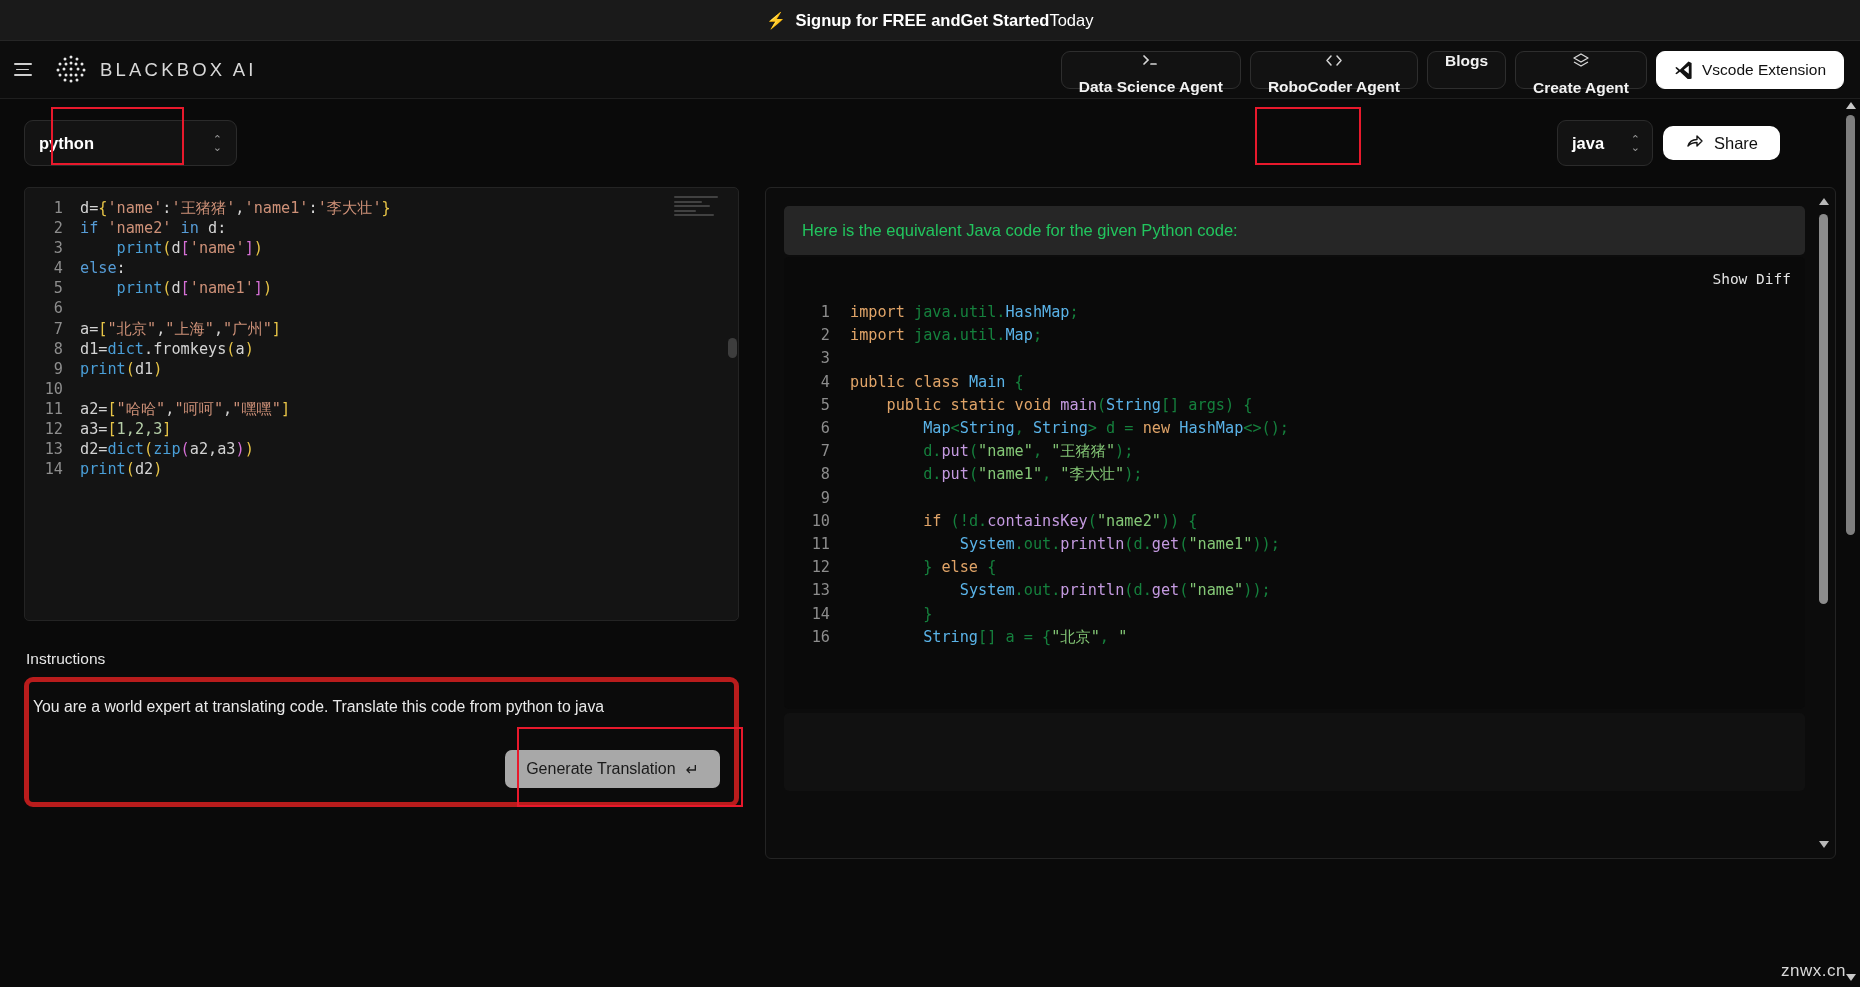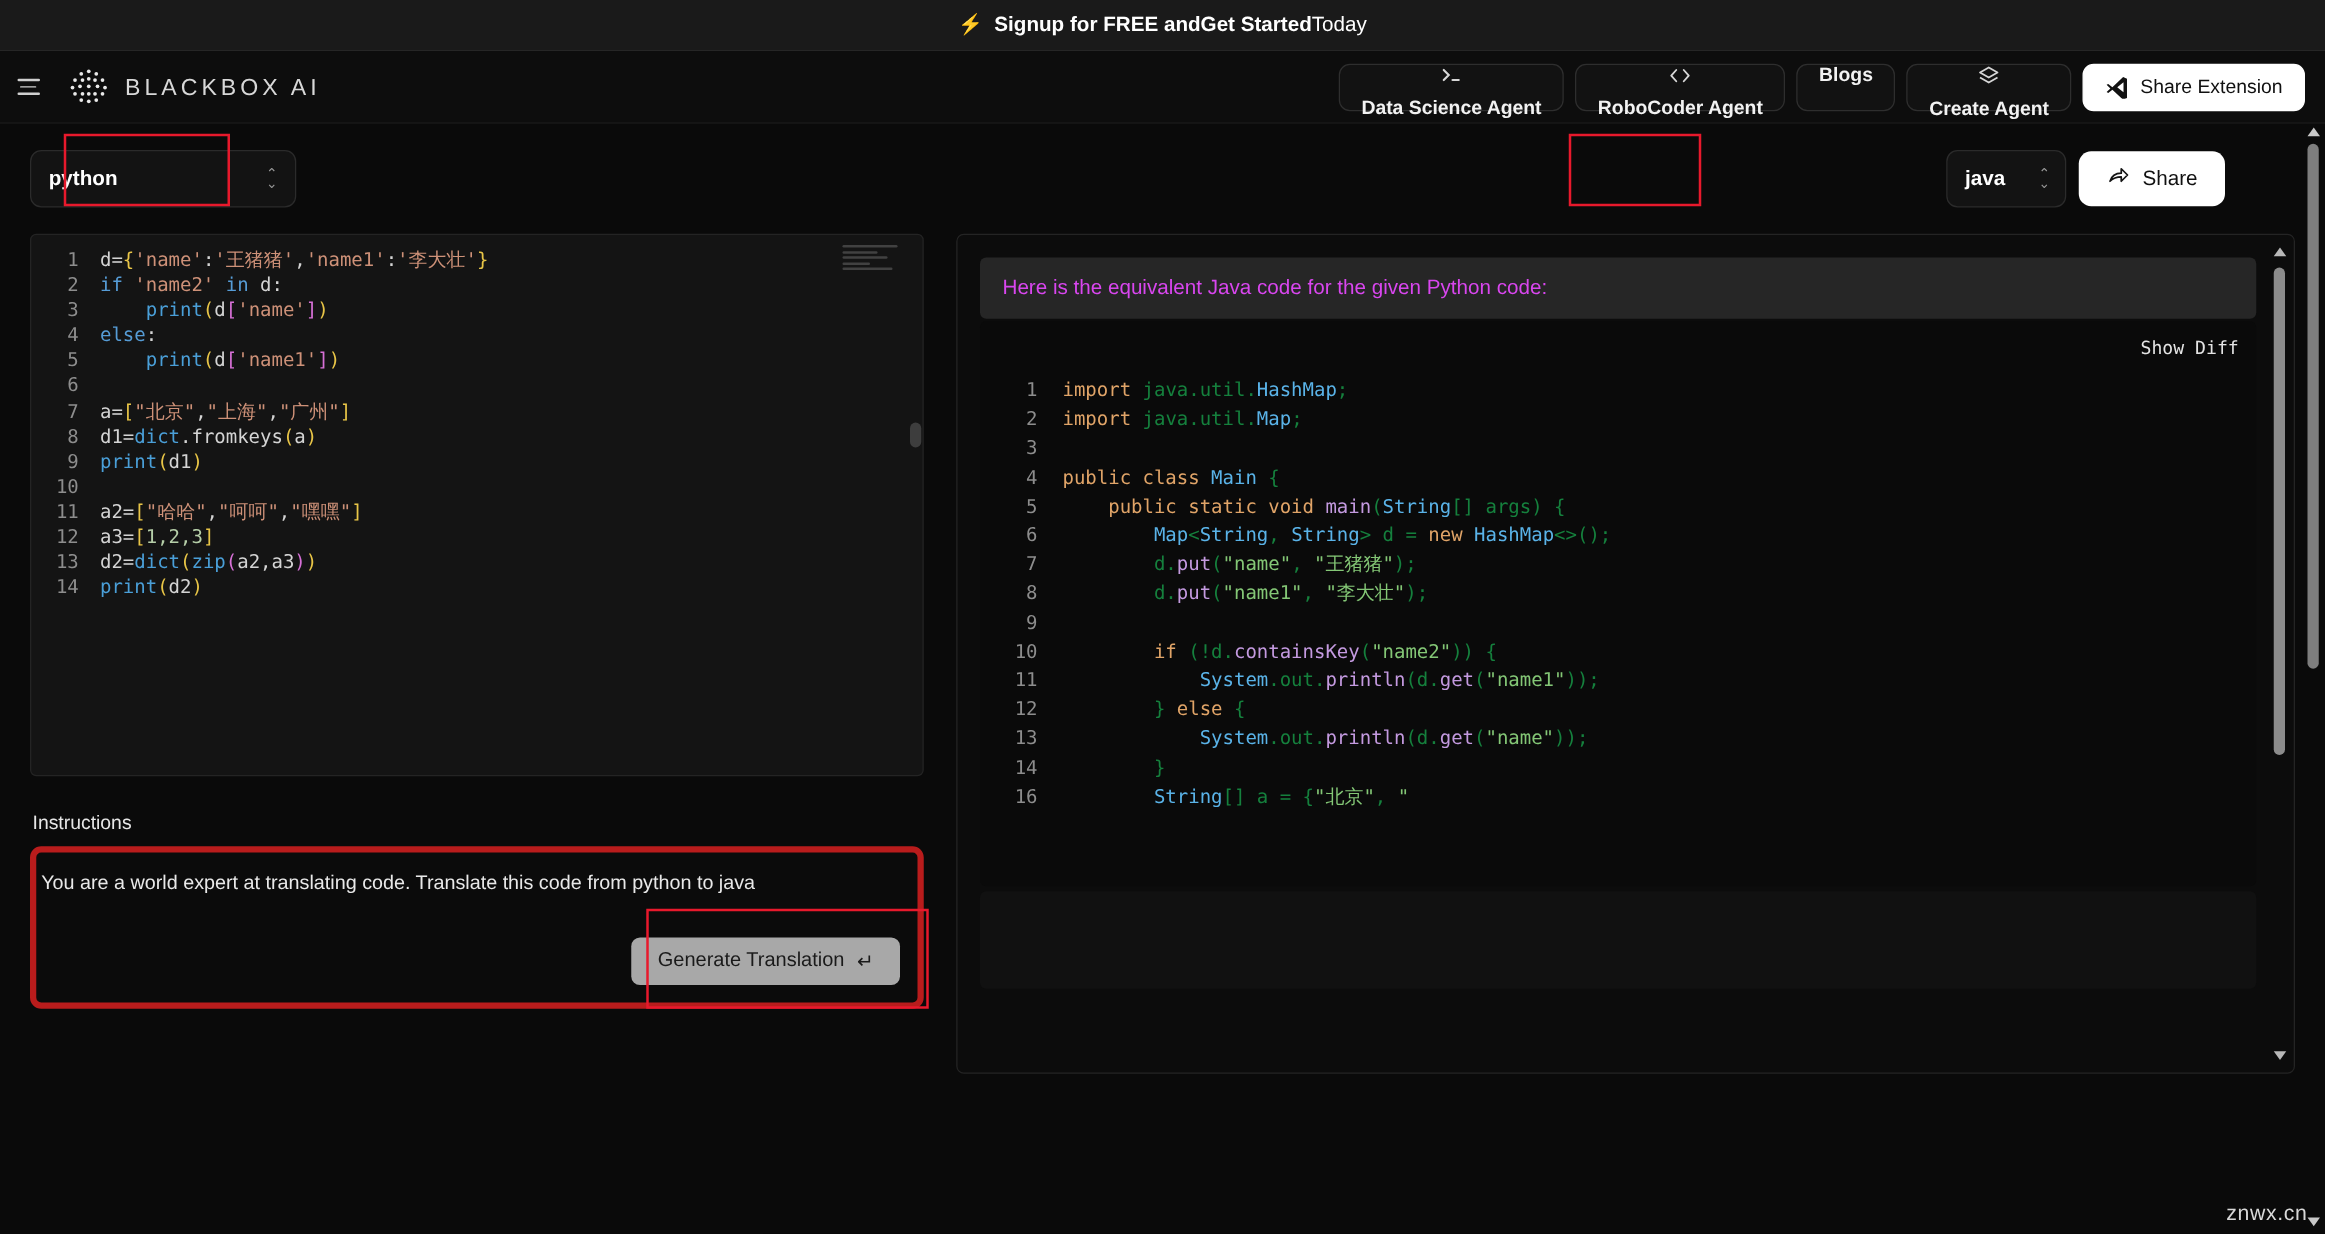--- a/index.html
+++ b/index.html
@@ -93,21 +93,21 @@
     color: #9a9a9a; font-size: 11px; line-height: 8px; text-align: center;
   }
   .toolbar-right {
     margin-left: auto; display: flex; align-items: center; gap: 10px;
     padding-right: 56px;
   }
   .select-wrap.small { width: 96px; }
   .select-wrap.small .sel-arrows { right: 12px; }
   .share-btn {
     display: flex; align-items: center; gap: 10px;
-    height: 44px; padding: 0 22px;
+    height: 34px; padding: 0 22px;
     background: #ffffff; color: #111111;
     border: none; border-radius: 10px;
     font-size: 16.5px; cursor: pointer;
   }
 
   
   .annot {
     position: absolute; border: 2.5px solid #e8192c;
     pointer-events: none; z-index: 40;
   }
@@ -186,21 +186,21 @@
   .gen-btn .ret { font-size: 16px; }
 
   
   .output-panel {
     background: #0c0c0c; border: 1px solid #242424; border-radius: 6px;
     height: 672px; position: relative; overflow: hidden;
     padding: 18px 30px 18px 18px;
   }
   .answer-head {
     background: #262626; border-radius: 5px;
-    padding: 15px 18px; color: #d946ef; font-size: 16.5px;
+    padding: 15px 18px; color: #22c55e; font-size: 16.5px;
     margin-bottom: 2px;
   }
   .code-block {
     background: #0a0a0a; border-radius: 5px;
     padding: 10px 0 14px 0; position: relative;
     height: 452px; overflow: hidden;
   }
   .show-diff {
     text-align: right; color: #e4e4e4;
     font-family: "DejaVu Sans Mono", monospace;
@@ -324,21 +324,21 @@
           </svg>
       </span>
       <span>Create Agent</span>
     </div>
     <div class="nav-btn light">
       <span class="ico">
         <svg width="19" height="19" viewBox="0 0 19 19">
             <path d="M14.5 1.6l-8.6 8.1-3.3-2.6-1.3.7 3 2.9-3 2.9 1.3.7 3.3-2.6 8.6 8.1 3.1-1.4V3l-3.1-1.4zm.3 4.2v7.9l-5-3.95 5-3.95z" fill="#121212"></path>
           </svg>
       </span>
-      <span>Share Extension</span>
+      <span>Vscode Extension</span>
     </div>
   </div>
 </div>
 
 <div class="workspace">
 
   <div class="toolbar">
     <div class="select-wrap">
       <span class="sel-value">python</span>
       <span class="sel-arrows">⌃<br>⌄</span>

